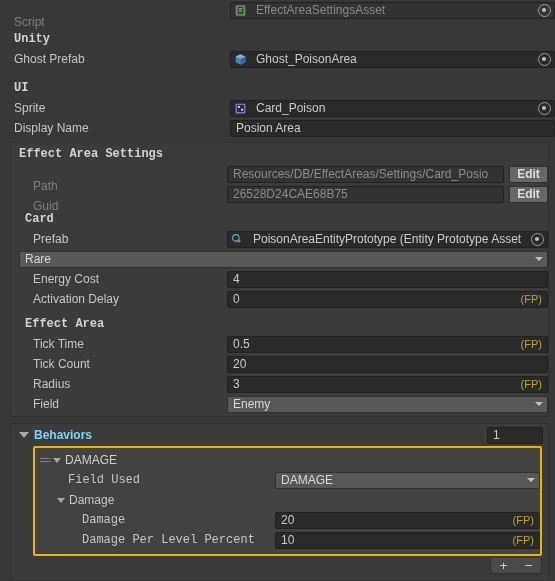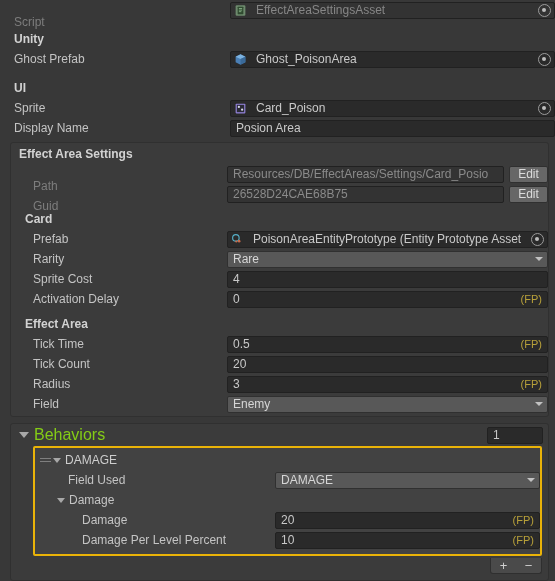--- a/index.html
+++ b/index.html
@@ -36,20 +36,21 @@
 
   
   .section-header {
     display: flex;
     align-items: center;
     height: 21px;
     padding-left: 14px;
     font-weight: bold;
     color: #d2d2d2;
     font-size: 12px;
+    font-family: Liberation Mono, monospace;
   }
 
   
   .objfield {
     flex: 1 1 auto;
     height: 17px;
     background: #2a2a2a;
     border: 1px solid #212121;
     border-radius: 2px;
     display: flex;
@@ -133,20 +134,21 @@
     min-width: 39px;
     margin-left: 5px;
     background: #676767;
     border: 1px solid #303030;
     border-radius: 2px;
     color: #dcdcdc;
     font-size: 12px;
     display: flex;
     align-items: center;
     justify-content: center;
+    font-weight: bold;
   }
 
   
   .icon16 { width: 13px; height: 13px; flex: 0 0 auto; display: block; }
 
   
   .groupbox {
     margin: 4px 6px 0 10px;
     border: 1px solid #303030;
     border-radius: 3px;
@@ -174,23 +176,23 @@
   }
   .foldout-tri {
     width: 0; height: 0;
     border-left: 5px solid transparent;
     border-right: 5px solid transparent;
     border-top: 6px solid #a8a8a8;
     flex: 0 0 auto;
     margin-right: 5px;
   }
   .behaviors-title {
-    color: #84cc16;
-    font-weight: normal;
-    font-size: 16px;
+    color: #7dd3fc;
+    font-weight: bold;
+    font-size: 12px;
     flex: 1 1 auto;
   }
   .count-field {
     width: 56px;
     height: 17px;
     background: #2a2a2a;
     border: 1px solid #212121;
     border-radius: 2px;
     color: #c9c9c9;
     font-size: 12px;
@@ -227,21 +229,21 @@
   .drag-handle i { display: block; height: 1px; background: #7f7f7f; }
   .tri-small {
     width: 0; height: 0;
     border-left: 4.5px solid transparent;
     border-right: 4.5px solid transparent;
     border-top: 5px solid #a8a8a8;
     flex: 0 0 auto;
     margin-right: 4px;
   }
   .list-box .row { padding-left: 5px; }
-  .list-box .row .label { width: 235px; padding-left: 28px; }
+  .list-box .row .label { width: 235px; padding-left: 28px; font-family: Liberation Mono, monospace; }
   .sub-foldout {
     display: flex;
     align-items: center;
     height: 20px;
     padding-left: 22px;
     color: #c4c4c4;
     font-size: 12px;
   }
   .list-box .row.deep .label { padding-left: 42px; width: 235px; }
 
@@ -372,31 +374,30 @@
             <circle cx="10" cy="10" r="1.6" fill="#c86a4a"></circle>
             <circle cx="6.5" cy="10.5" r="1.3" fill="#c86a4a"></circle>
           </svg>
           <div class="objtext">PoisonAreaEntityPrototype (Entity Prototype Asset</div>
           <div class="picker"></div>
         </div>
       </div>
     </div>
 
     <div class="row indent1">
-      <div class="label">Rarity</div>
       <div class="field">
         <div class="dropdown">
           <span class="dval">Rare</span>
           <span class="tri-down"></span>
         </div>
       </div>
     </div>
 
     <div class="row indent1">
-      <div class="label">Sprite Cost</div>
+      <div class="label">Energy Cost</div>
       <div class="field">
         <div class="input">
           <span class="val">4</span>
           <span class="suffix"></span>
         </div>
       </div>
     </div>
 
     <div class="row indent1">
       <div class="label">Activation Delay</div>

